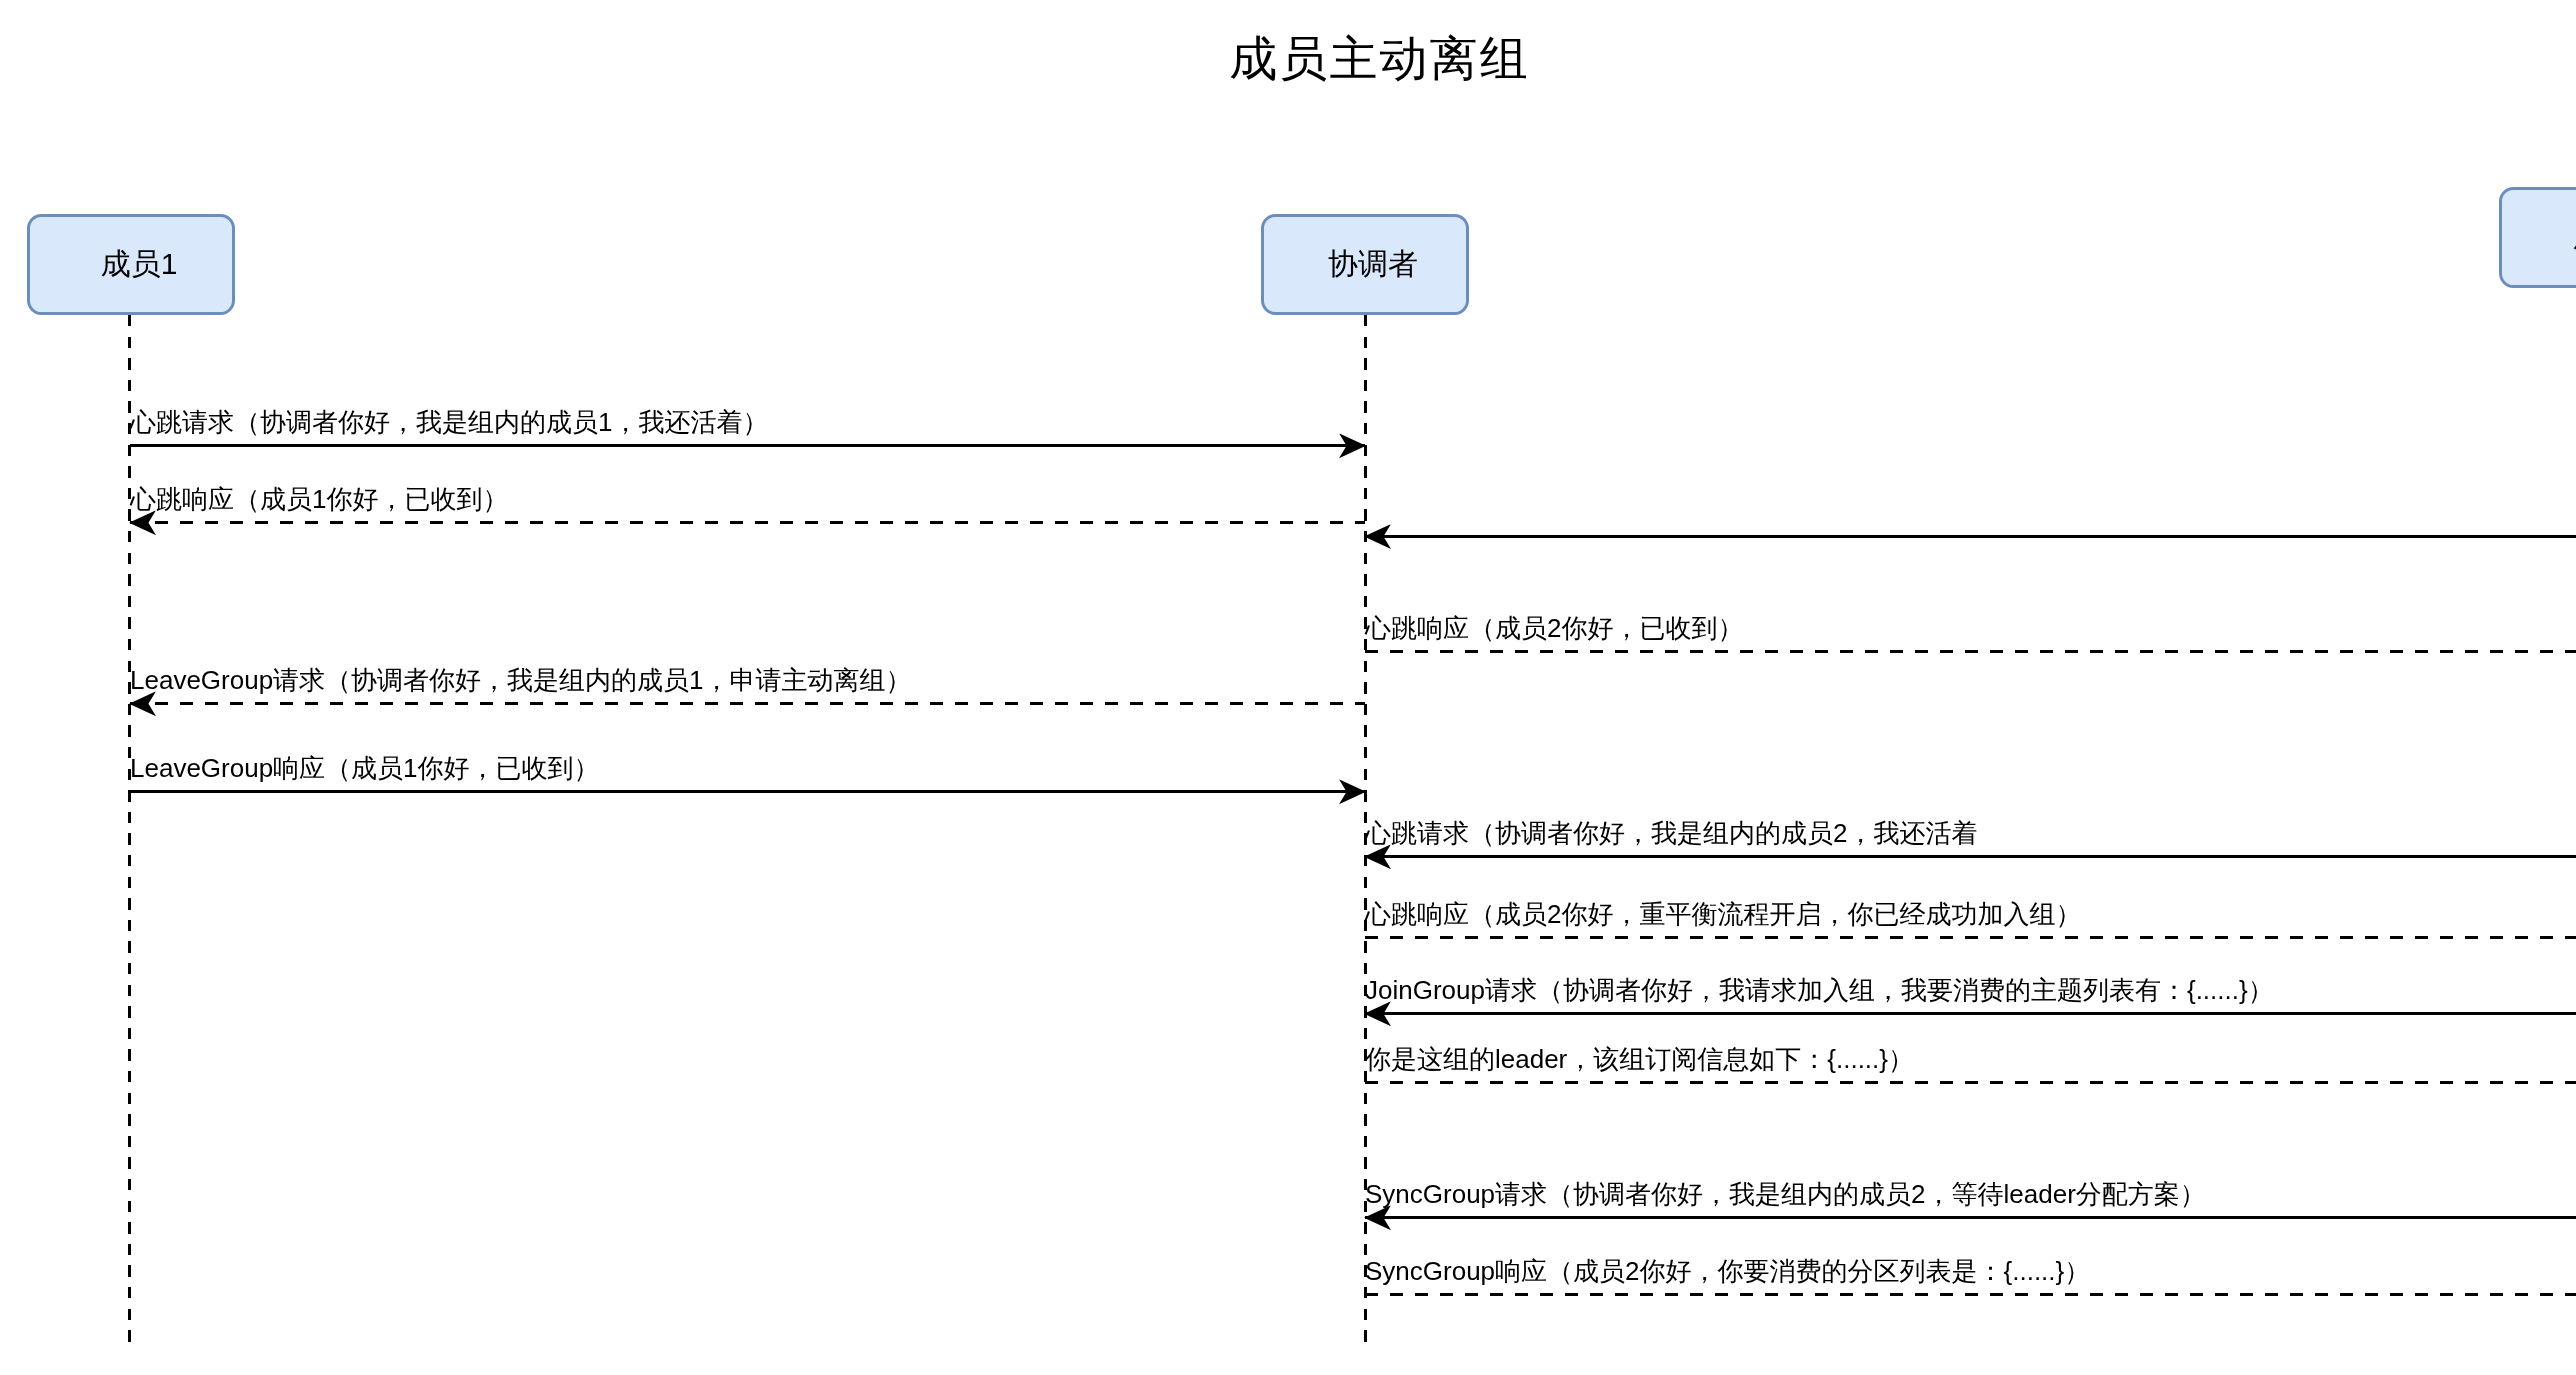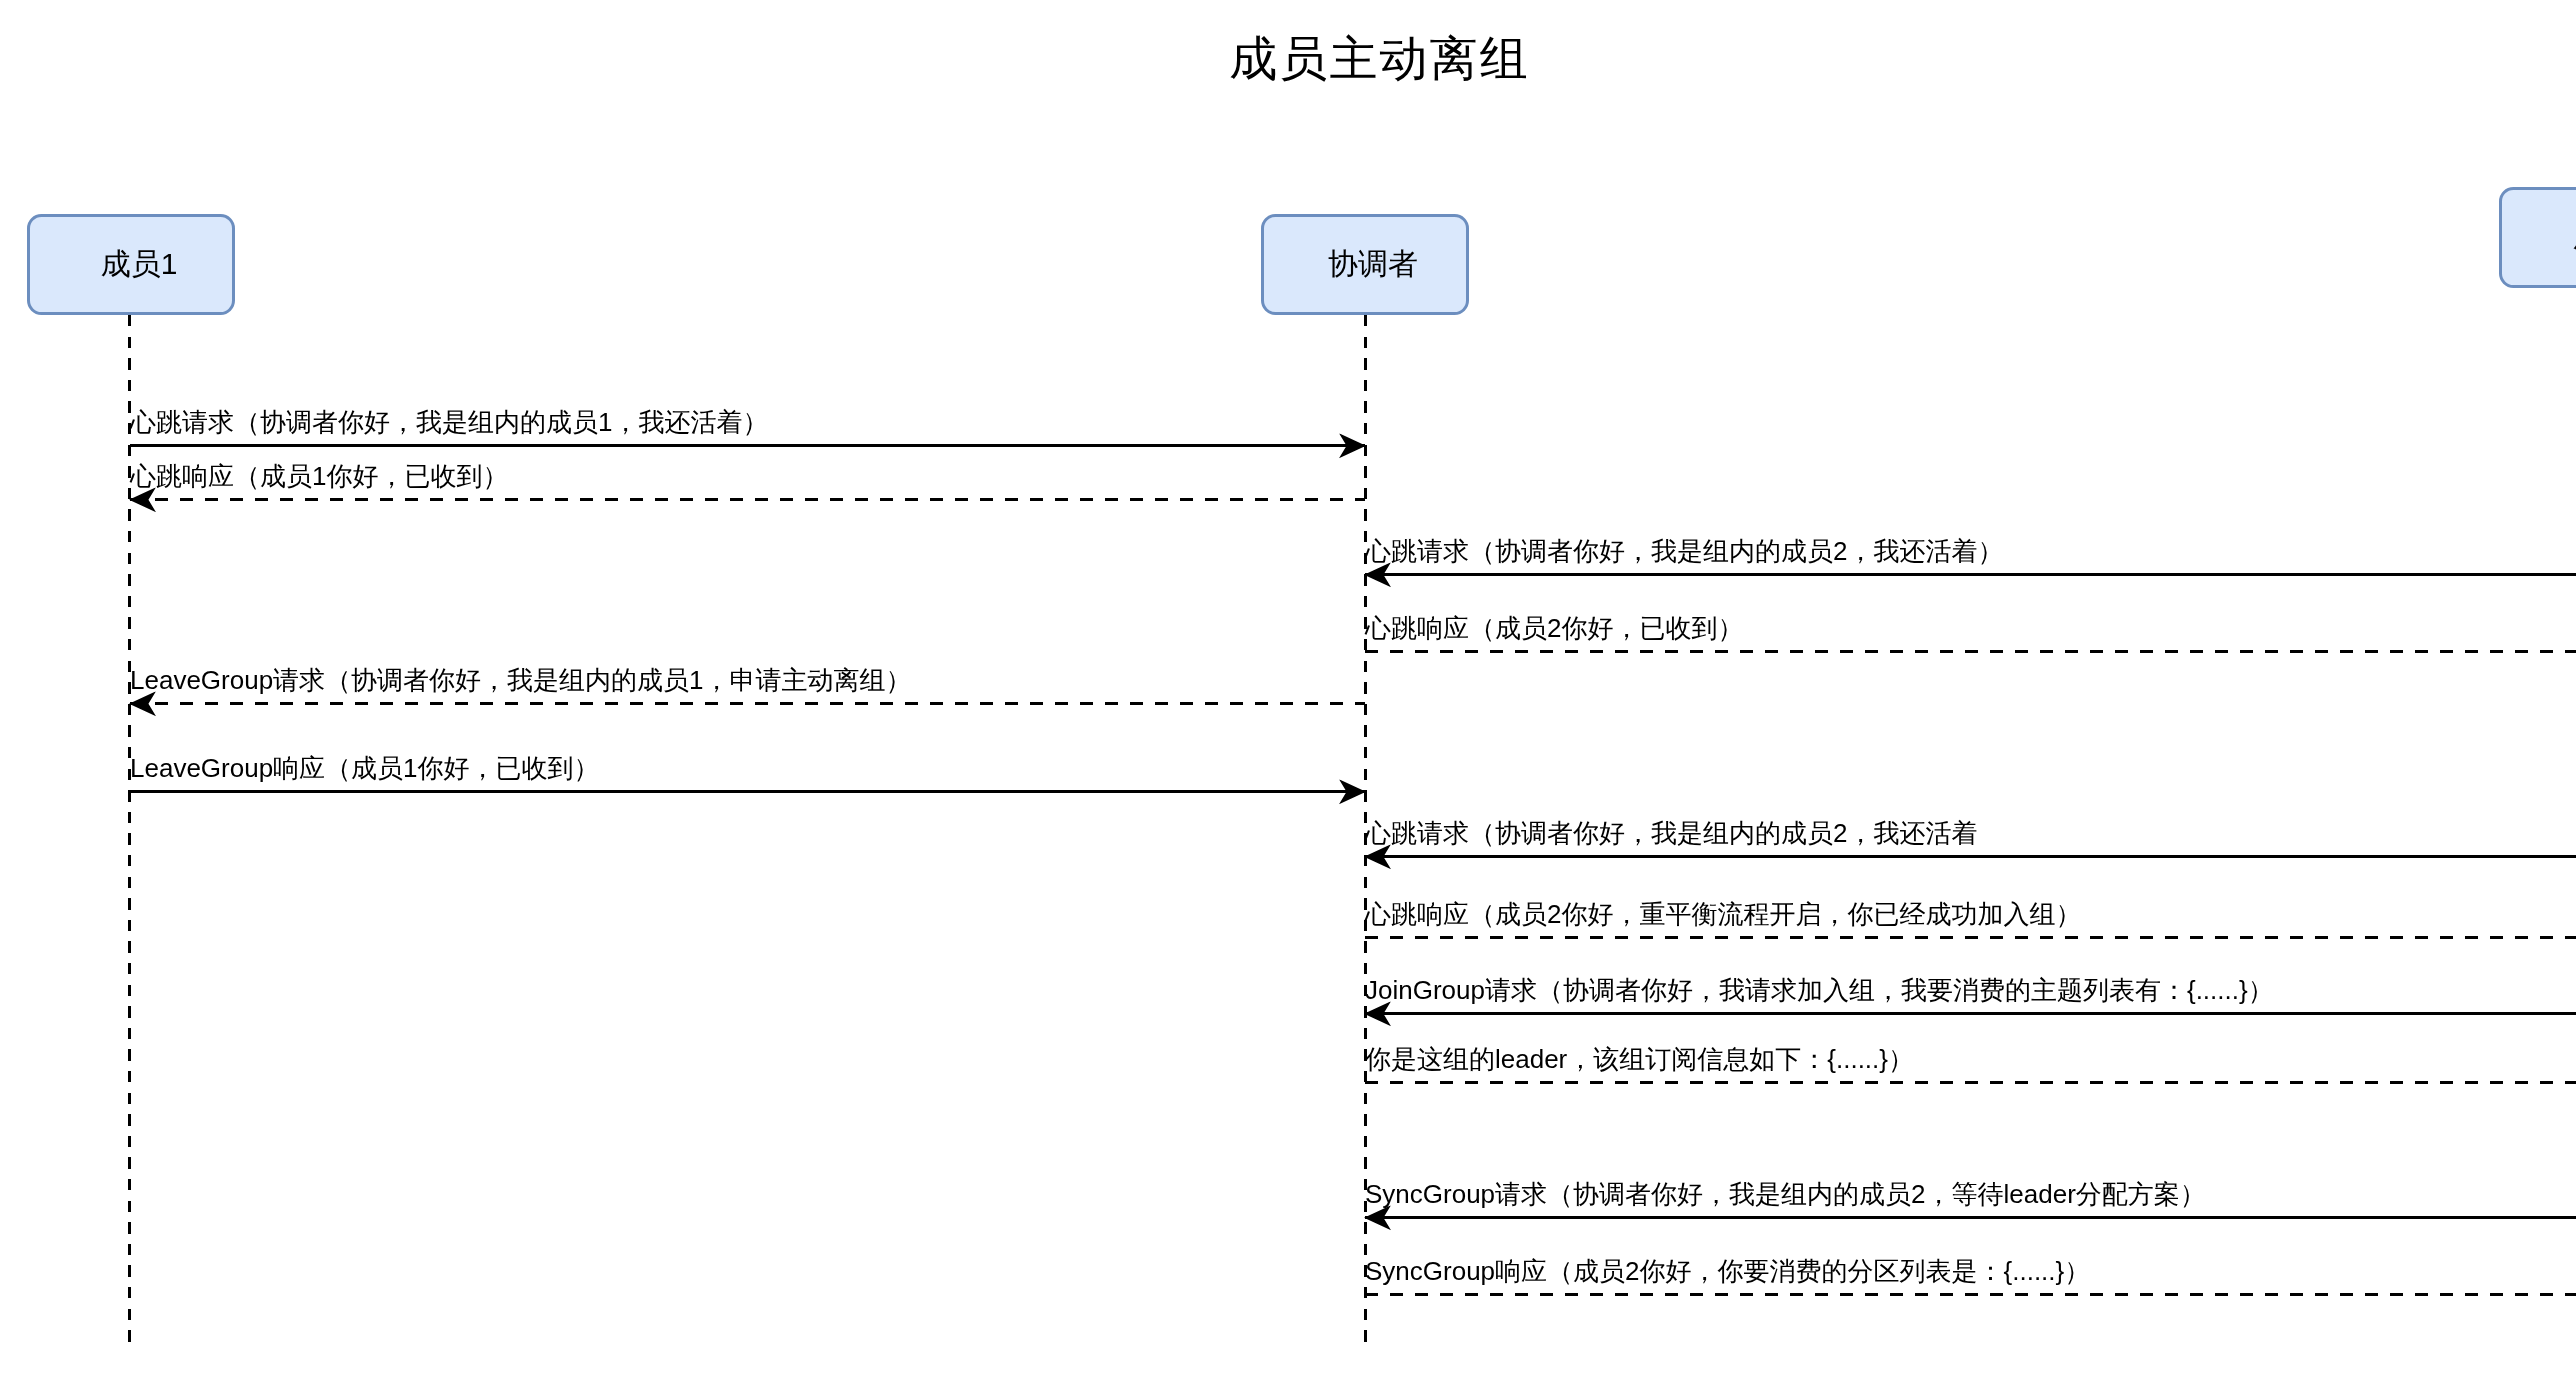--- a/index.html
+++ b/index.html
@@ -62,30 +62,29 @@
 <div class="lifeline" style="left:1364px;top:315px;height:1032px;"></div>
 
 <div class="msg span-left" style="top:406px;">
   <div class="lbl">心跳请求（协调者你好，我是组内的成员1，我还活着）</div>
   <div class="linewrap">
     <div class="line-solid"></div>
     <div class="arrow right"></div>
   </div>
 </div>
 
-<div class="msg span-left" style="top:460px;">
+<div class="msg span-left" style="top:483px;">
   <div class="lbl">心跳响应（成员1你好，已收到）</div>
   <div class="linewrap">
     <div class="line-dashed"></div>
     <div class="arrow left"></div>
   </div>
 </div>
 
 <div class="msg span-right" style="top:535px;">
-  <div class="lbl">心跳请求（协调者你好，我是组内的成员2，我还活着）</div>
   <div class="linewrap">
     <div class="line-solid"></div>
     <div class="arrow left"></div>
   </div>
 </div>
 
 <div class="msg span-right" style="top:612px;">
   <div class="lbl">心跳响应（成员2你好，已收到）</div>
   <div class="linewrap">
     <div class="line-dashed"></div>

